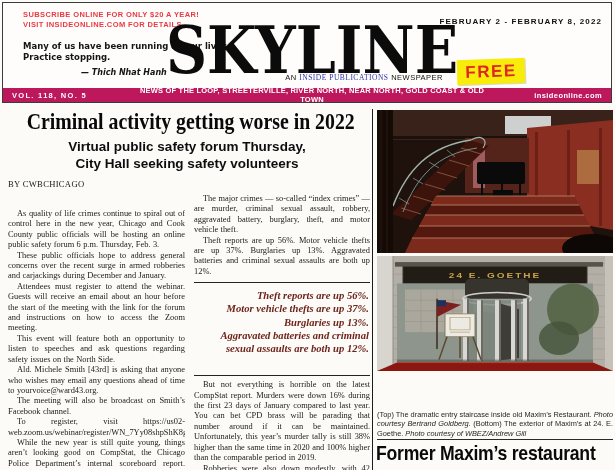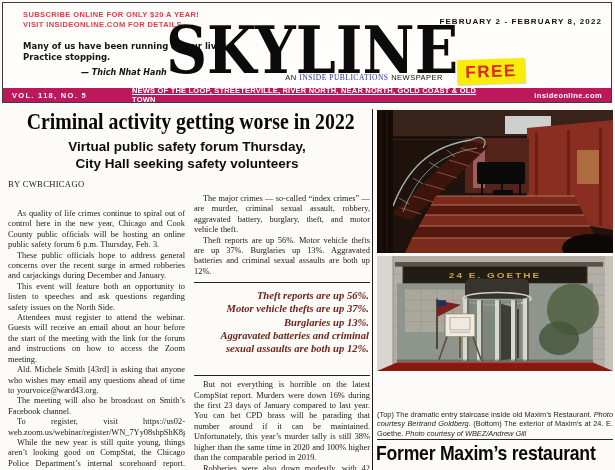--- a/index.html
+++ b/index.html
@@ -31,21 +31,21 @@
     font-weight:bold; letter-spacing:1.1px;margin-top:8px; }
   .free-box { position:absolute; right:86px; top:56px; width:68px; height:25px;
     background:#f8ec0a; transform:rotate(-2deg);
     display:flex; align-items:center; justify-content:center;
     box-shadow:1px 1px 0 rgba(0,0,0,.15); }
   .free-box span { color:#e02525; font-weight:bold; font-size:17px; letter-spacing:1.5px; }
   .info-bar { position:absolute; left:0; right:0; bottom:0; height:14px;
     background:#be185d; color:#fff; display:flex; align-items:center;
     font-weight:bold; font-size:7.5px; padding:0 9px; }
   .info-bar .vol { letter-spacing:1.3px; width:120px; }
-  .info-bar .coverage { flex:1; text-align:left; letter-spacing:.2px;text-decoration:underline; }
+  .info-bar .coverage { flex:1; text-align:center; letter-spacing:.2px; }
   .info-bar .site { width:110px; text-align:right; letter-spacing:.4px; }
   
   .headline { position:absolute; left:0; top:109px; width:366px;
     display:flex; justify-content:flex-start; }
   .headline span { font-family:"Liberation Serif",serif; font-weight:bold;
     font-size:23px; white-space:nowrap; transform:scaleX(.86); transform-origin:center; color:#090909;}
   .subhead { position:absolute; left:4px; top:139px; width:366px; text-align:center;
     font-weight:bold; font-size:13.5px; line-height:16.5px; color:#0d0d0d; }
   .col { position:absolute; overflow:hidden; }
   .col1 { left:8px; top:179px; width:177px; height:291px; }
@@ -106,22 +106,22 @@
   </div>
   <div class="subhead">
     <div>Virtual public safety forum Thursday,</div>
     <div>City Hall seeking safety volunteers</div>
   </div>
 
   <div class="col col1">
     <div class="byline">BY CWBCHICAGO</div>
     <p>As quality of life crimes continue to spiral out of control here in the new year, Chicago and Cook County public officials will be hosting an online public safety forum 6 p.m. Thursday, Feb. 3.</p>
     <p>These public officials hope to address general concerns over the recent surge in armed robberies and carjackings during December and January.</p>
+    <p>Attendees must register to attend the webinar. Guests will receive an email about an hour before the start of the meeting with the link for the forum and instructions on how to access the Zoom meeting.</p>
     <p>This event will feature both an opportunity to listen to speeches and ask questions regarding safety issues on the North Side.</p>
-    <p>Attendees must register to attend the webinar. Guests will receive an email about an hour before the start of the meeting with the link for the forum and instructions on how to access the Zoom meeting.</p>
     <p>Ald. Michele Smith [43rd] is asking that anyone who wishes may email any questions ahead of time to yourvoice@ward43.org.</p>
     <p>The meeting will also be broadcast on Smith’s Facebook channel.</p>
     <p>To register, visit https://us02-web.zoom.us/webinar/register/WN_7Yy08shpShK8gmuL0egwVw.</p>
     <p>While the new year is still quite young, things aren’t looking good on CompStat, the Chicago Police Department’s internal scoreboard report. Through the first 23 days of January, reports in seven major crime categories were up a combined</p>
   </div>
 
   <div class="col col2">
     <p>The major crimes — so-called “index crimes” — are murder, criminal sexual assault, robbery, aggravated battery, burglary, theft, and motor vehicle theft.</p>
     <p>Theft reports are up 56%. Motor vehicle thefts are up 37%. Burglaries up 13%. Aggravated batteries and criminal sexual assaults are both up 12%.</p>
     <div class="pullquote">

